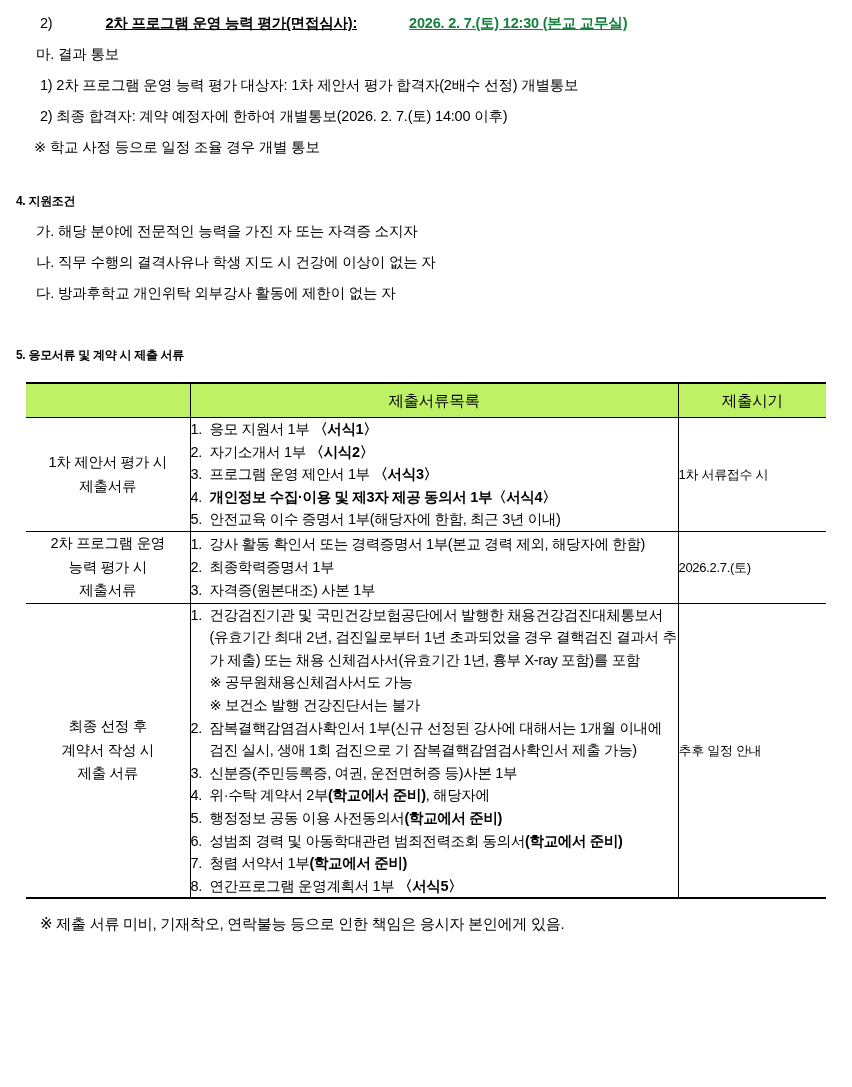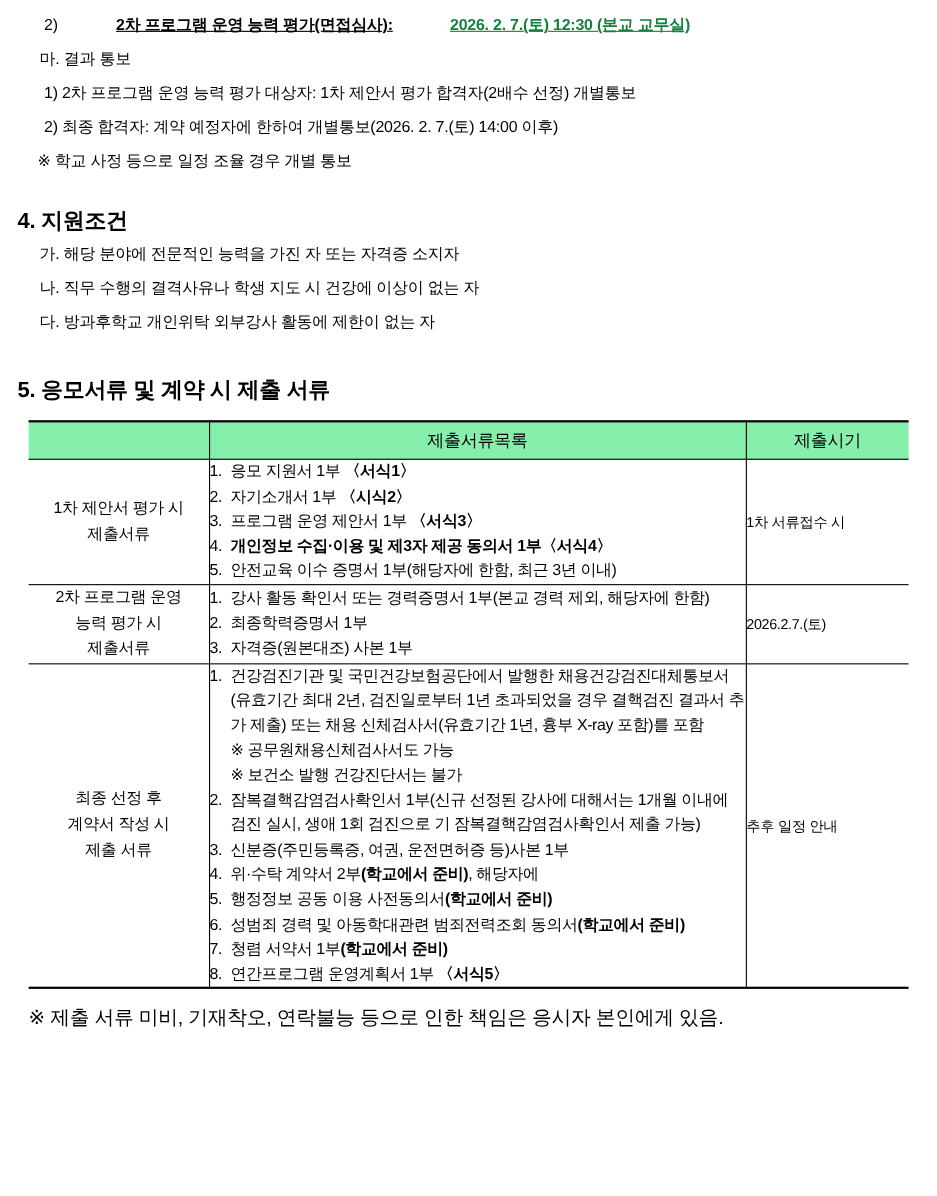--- a/index.html
+++ b/index.html
@@ -25,21 +25,21 @@
     padding: 0;
   }
 
   
   .line {
     white-space: nowrap;
     letter-spacing: -0.2px;
   }
   .sec-head {
     font-weight: bold;
-    font-size: 20px;
+    font-size: 12px;
     letter-spacing: -0.3px;
   }
   .lvl-ga   { padding-left: 36px; }   
   .lvl-num  { padding-left: 40px; }   
   .lvl-note { padding-left: 34px; }   
   .u        { text-decoration: underline; margin-left: 46px; }
   .red      { color: #15803d; font-weight: bold; }
   .b        { font-weight: bold; }
 
   .blk-top        { padding-top: 8px; }
@@ -73,21 +73,21 @@
   }
   
   table.doc { border-top: 2.5px solid #000; border-bottom: 2.5px solid #000; }
   table.doc tr.head th { border-top: none; }
   table.doc tr:last-child td { border-bottom: none; }
   
   table.doc th:first-child, table.doc td:first-child { border-left: none; }
   table.doc th:last-child,  table.doc td:last-child  { border-right: none; }
 
   tr.head th {
-    background: #86efac;
+    background: #bef264;
     height: 33px;
     font-weight: normal;
     text-align: center;
     letter-spacing: -0.3px;
     font-size: 15.5px;
   }
 
   td.label {
     text-align: center;
     font-weight: normal;
@@ -123,25 +123,25 @@
   }
   ol.items > li .txt { flex: 1 1 auto; }
   .sub-note {
     line-height: 1.56;
     letter-spacing: -0.35px;
     padding-left: 19px;
   }
   .items-tight > li { line-height: 1.52; }
 
   .foot-note {
-    padding-left: 26px;
+    padding-left: 40px;
     padding-top: 17px;
     letter-spacing: -0.25px;
     white-space: nowrap;
-    font-size: 18px;
+    font-size: 15px;
   }
 </style>
 </head>
 <body>
 
 <div class="page">
 
   <div class="blk-top">
 
     <div class="row-h2 line lvl-num">

